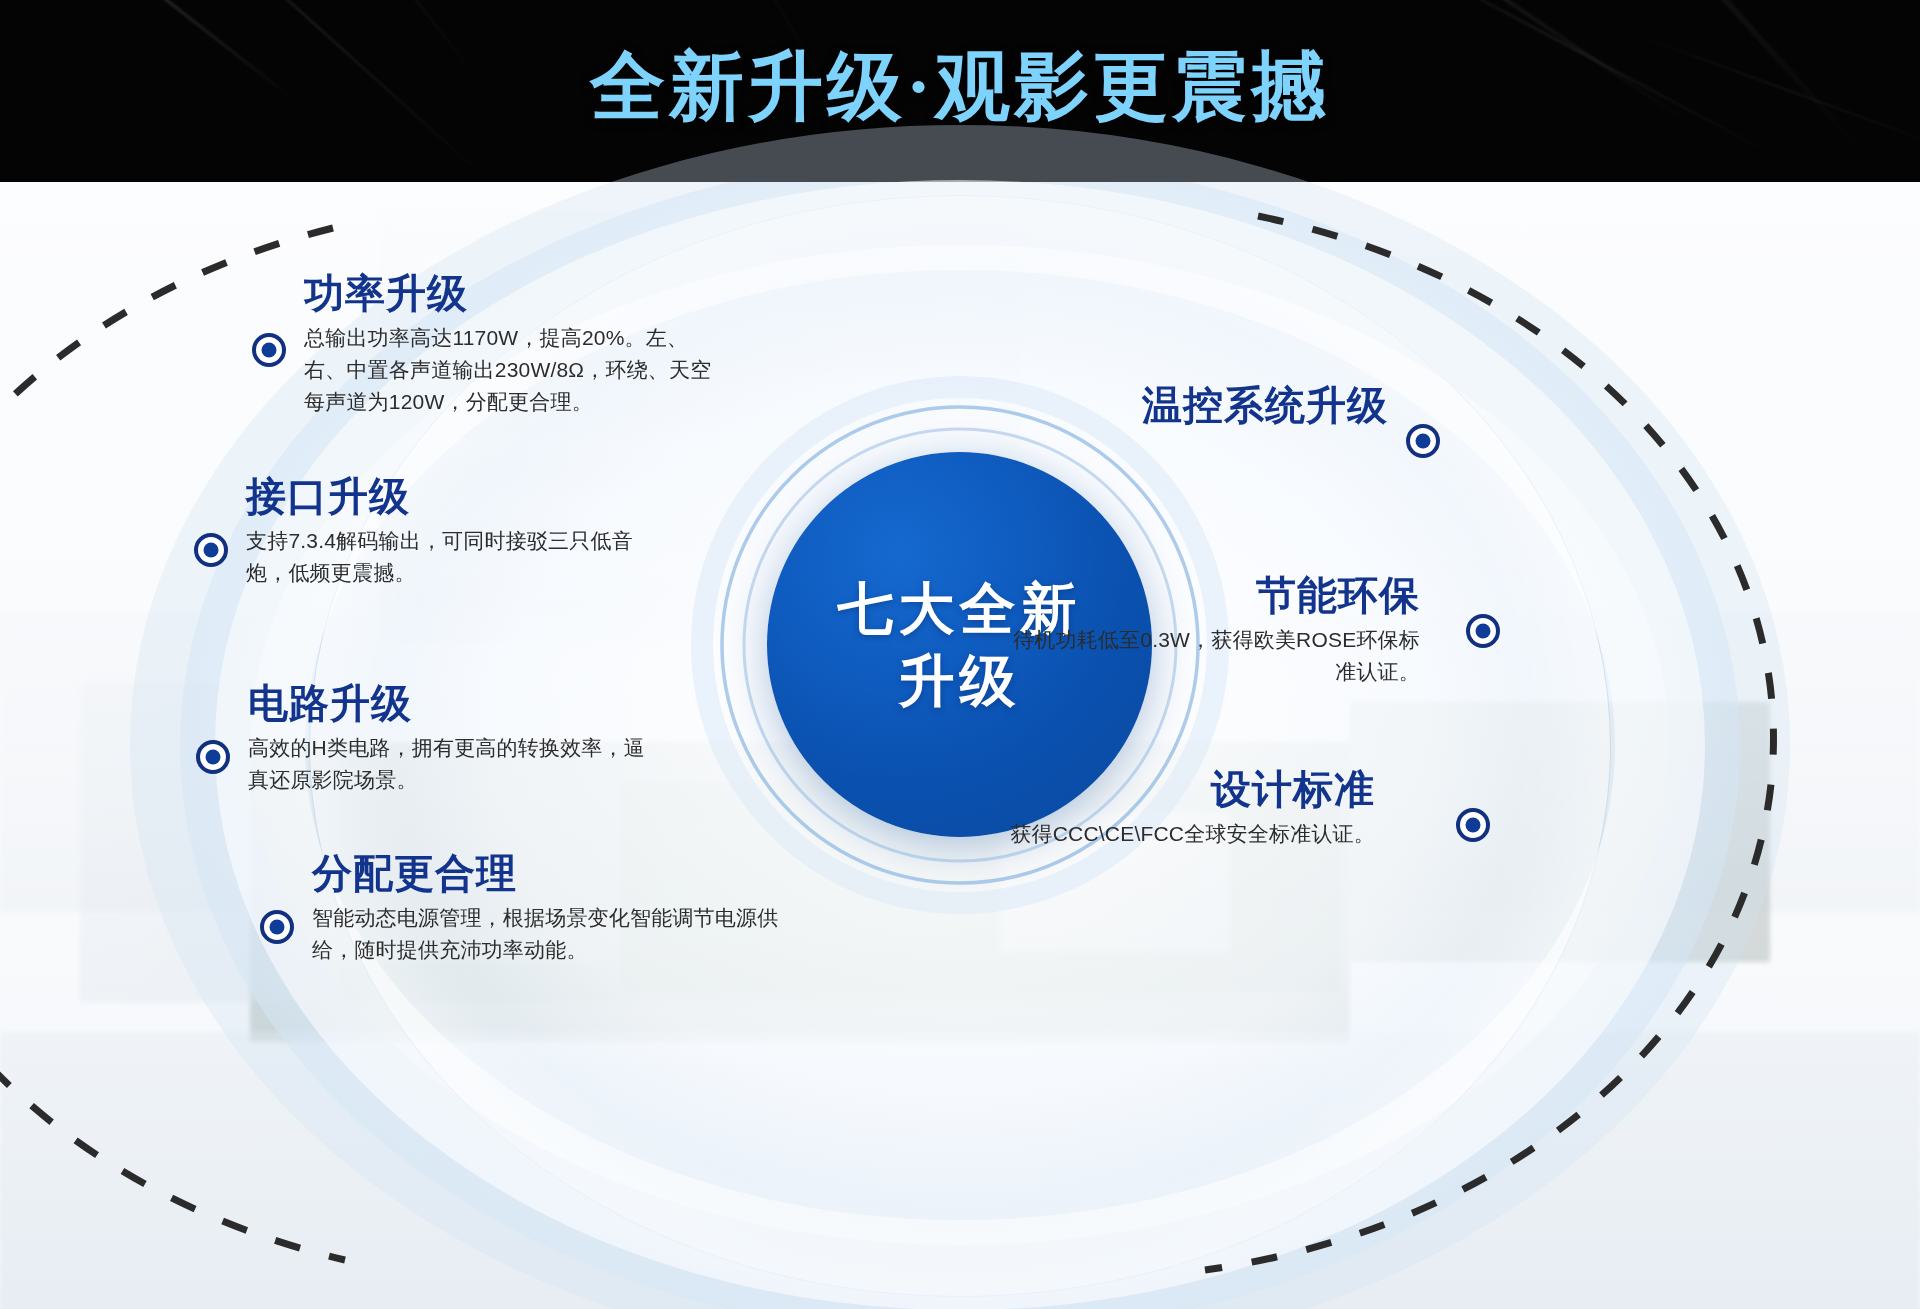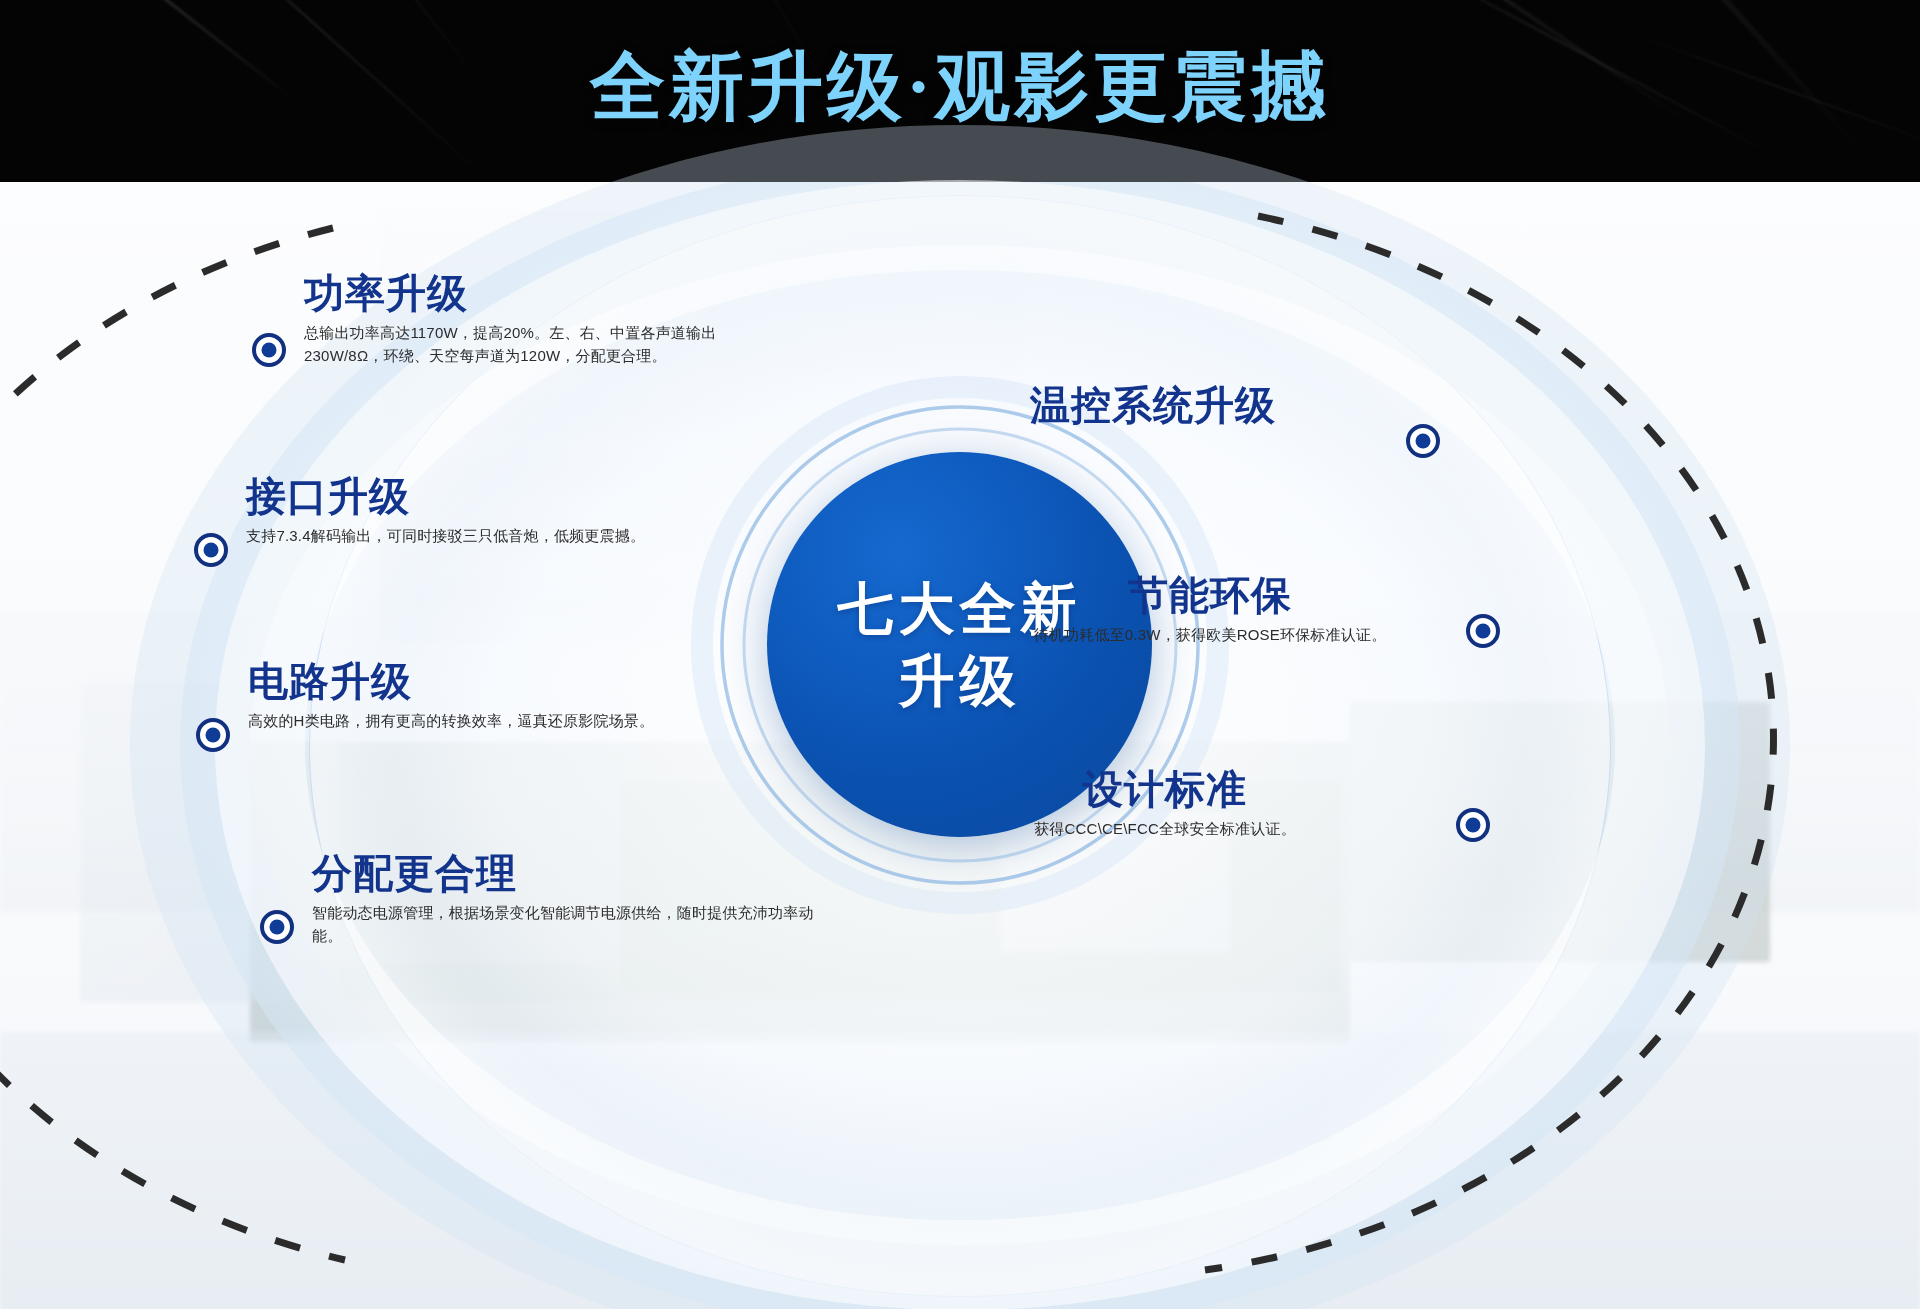--- a/index.html
+++ b/index.html
@@ -63,34 +63,34 @@
     letter-spacing:5px;text-shadow:0 2px 6px rgba(0,30,80,.35);
   }
 
   
   .item{position:absolute;margin-left:24px;}
   .item .dot{position:absolute;width:34px;height:34px;border-radius:50%;
     border:4px solid #11307f;background:#ffffff;box-sizing:border-box;}
   .item .dot:after{content:"";position:absolute;left:50%;top:50%;transform:translate(-50%,-50%);
     width:15px;height:15px;border-radius:50%;background:#0f3c96;}
   .item h3{margin:0;font-size:40px;font-weight:700;color:#12348c;letter-spacing:1px;line-height:1.15;}
-  .item p{margin:6px 0 0;font-size:15px;color:#2c2c2c;line-height:1.52;letter-spacing:.2px;}
+  .item p{margin:6px 0 0;font-size:21px;color:#2c2c2c;line-height:1.52;letter-spacing:.2px;}
   .ltxt{text-align:left;}
-  .rtxt{text-align:center;}
+  .rtxt{text-align:right;}
 
   
   #item-power     {left:228px; top:270px; width:470px;}
   #item-power .dot{left:0px;   top:63px;}
   #item-power .tx {margin-left:52px;}
 
   #item-interface     {left:170px; top:473px; width:470px;}
   #item-interface .dot{left:0px;   top:60px;}
   #item-interface .tx {margin-left:52px;}
 
-  #item-circuit     {left:172px; top:658px; width:470px;}
+  #item-circuit     {left:172px; top:680px; width:470px;}
   #item-circuit .dot{left:0px;   top:60px;}
   #item-circuit .tx {margin-left:52px;}
 
   #item-power-sys     {left:236px; top:850px; width:560px;}
   #item-power-sys .dot{left:0px;   top:60px;}
   #item-power-sys .tx {margin-left:52px;}
 
   #item-thermal        {right:532px; top:382px; width:470px;}
   #item-thermal .dot   {right:-52px; top:42px;}
   #item-thermal .tx    {margin-right:0px;}

